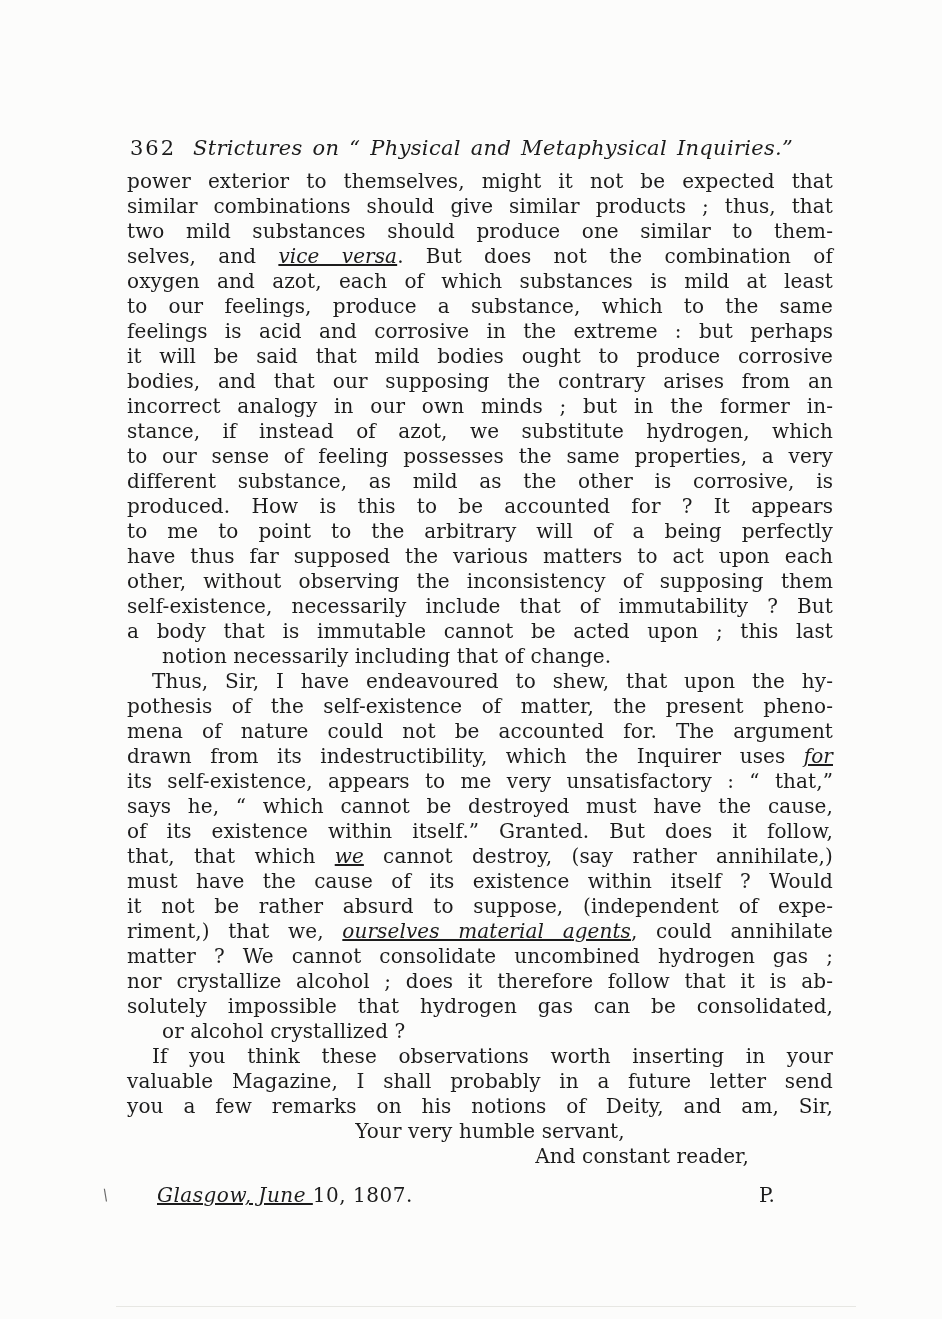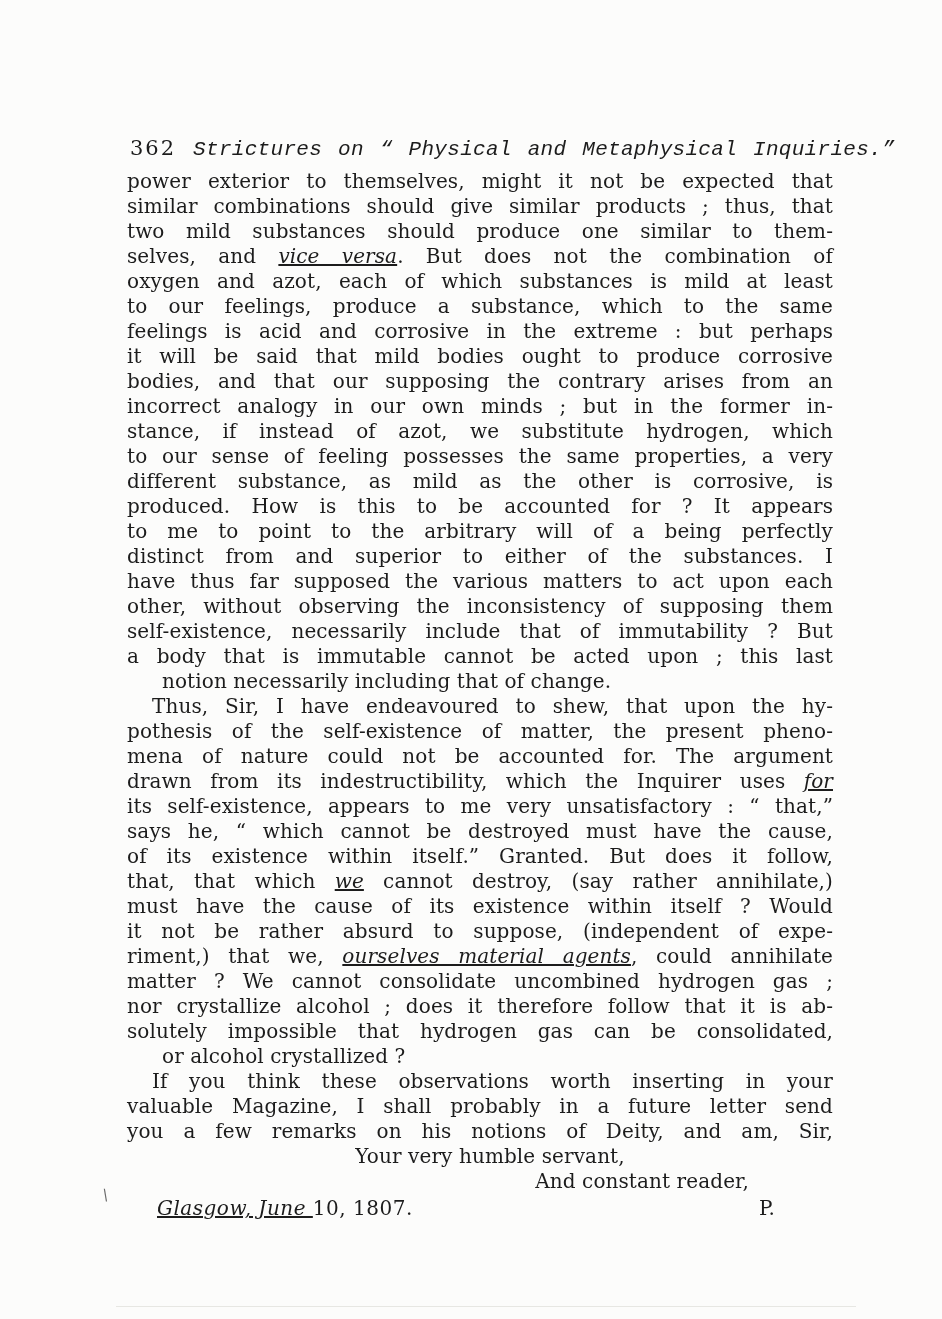--- a/index.html
+++ b/index.html
@@ -22,21 +22,20 @@
     letter-spacing: 0.3px;
     word-spacing: 3px;
   }
   .page-number {
     font-style: normal;
     letter-spacing: 2px;
     margin-right: 17px;
   }
   .running-title {
     font-style: italic;
-    font-family: Liberation Mono, monospace;
   }
   .letter-body {
     position: absolute;
     left: 127px;
     top: 169px;
     width: 706px;
     font-size: 20px;
     line-height: 25px;
     letter-spacing: 0.1px;
   }
@@ -48,21 +47,21 @@
   .text-line.end { text-align-last: left; margin-left: 35px; }
   .text-line.indent { text-indent: 25px; }
   .it { font-style: italic; text-decoration: underline; }
   .valediction { text-align: center; padding-left: 20px; }
   .signoff { text-align: right; padding-right: 84px; }
   .dateline-row {
     display: flex;
     justify-content: space-between;
     padding-left: 30px;
     padding-right: 58px;
-    margin-top: 2px;
+    margin-top: 14px;
   }
   .dateline { letter-spacing: 0.5px; }
   .artifact {
     position: absolute;
     left: 103px;
     top: 1186px;
     font-size: 15px;
     color: #6a6a6a;
     transform: rotate(8deg);
   }
@@ -94,21 +93,20 @@
         <div class="text-line"><span>to our feelings, produce a substance, which to the same</span></div>
         <div class="text-line"><span>feelings is acid and corrosive in the extreme : but perhaps</span></div>
         <div class="text-line"><span>it will be said that mild bodies ought to produce corrosive</span></div>
         <div class="text-line"><span>bodies, and that our supposing the contrary arises from an</span></div>
         <div class="text-line"><span>incorrect analogy in our own minds ; but in the former in-</span></div>
         <div class="text-line"><span>stance, if instead of azot, we substitute hydrogen, which</span></div>
         <div class="text-line"><span>to our sense of feeling possesses the same properties, a very</span></div>
         <div class="text-line"><span>different substance, as mild as the other is corrosive, is</span></div>
         <div class="text-line"><span>produced. How is this to be accounted for ? It appears</span></div>
         <div class="text-line"><span>to me to point to the arbitrary will of a being perfectly</span></div>
-        <div class="text-line"><span>distinct from and superior to either of the substances. I</span></div>
         <div class="text-line"><span>have thus far supposed the various matters to act upon each</span></div>
         <div class="text-line"><span>other, without observing the inconsistency of supposing them</span></div>
         <div class="text-line"><span>self-existence, necessarily include that of immutability ? But</span></div>
         <div class="text-line"><span>a body that is immutable cannot be acted upon ; this last</span></div>
         <div class="text-line end"><span>notion necessarily including that of change.</span></div>
         <div class="text-line indent"><span>Thus, Sir, I have endeavoured to shew, that upon the hy-</span></div>
         <div class="text-line"><span>pothesis of the self-existence of matter, the present pheno-</span></div>
         <div class="text-line"><span>mena of nature could not be accounted for. The argument</span></div>
         <div class="text-line"><span>drawn from its indestructibility, which the Inquirer uses </span><span class="it">for</span></div>
         <div class="text-line"><span>its self-existence, appears to me very unsatisfactory : “ that,”</span></div>

